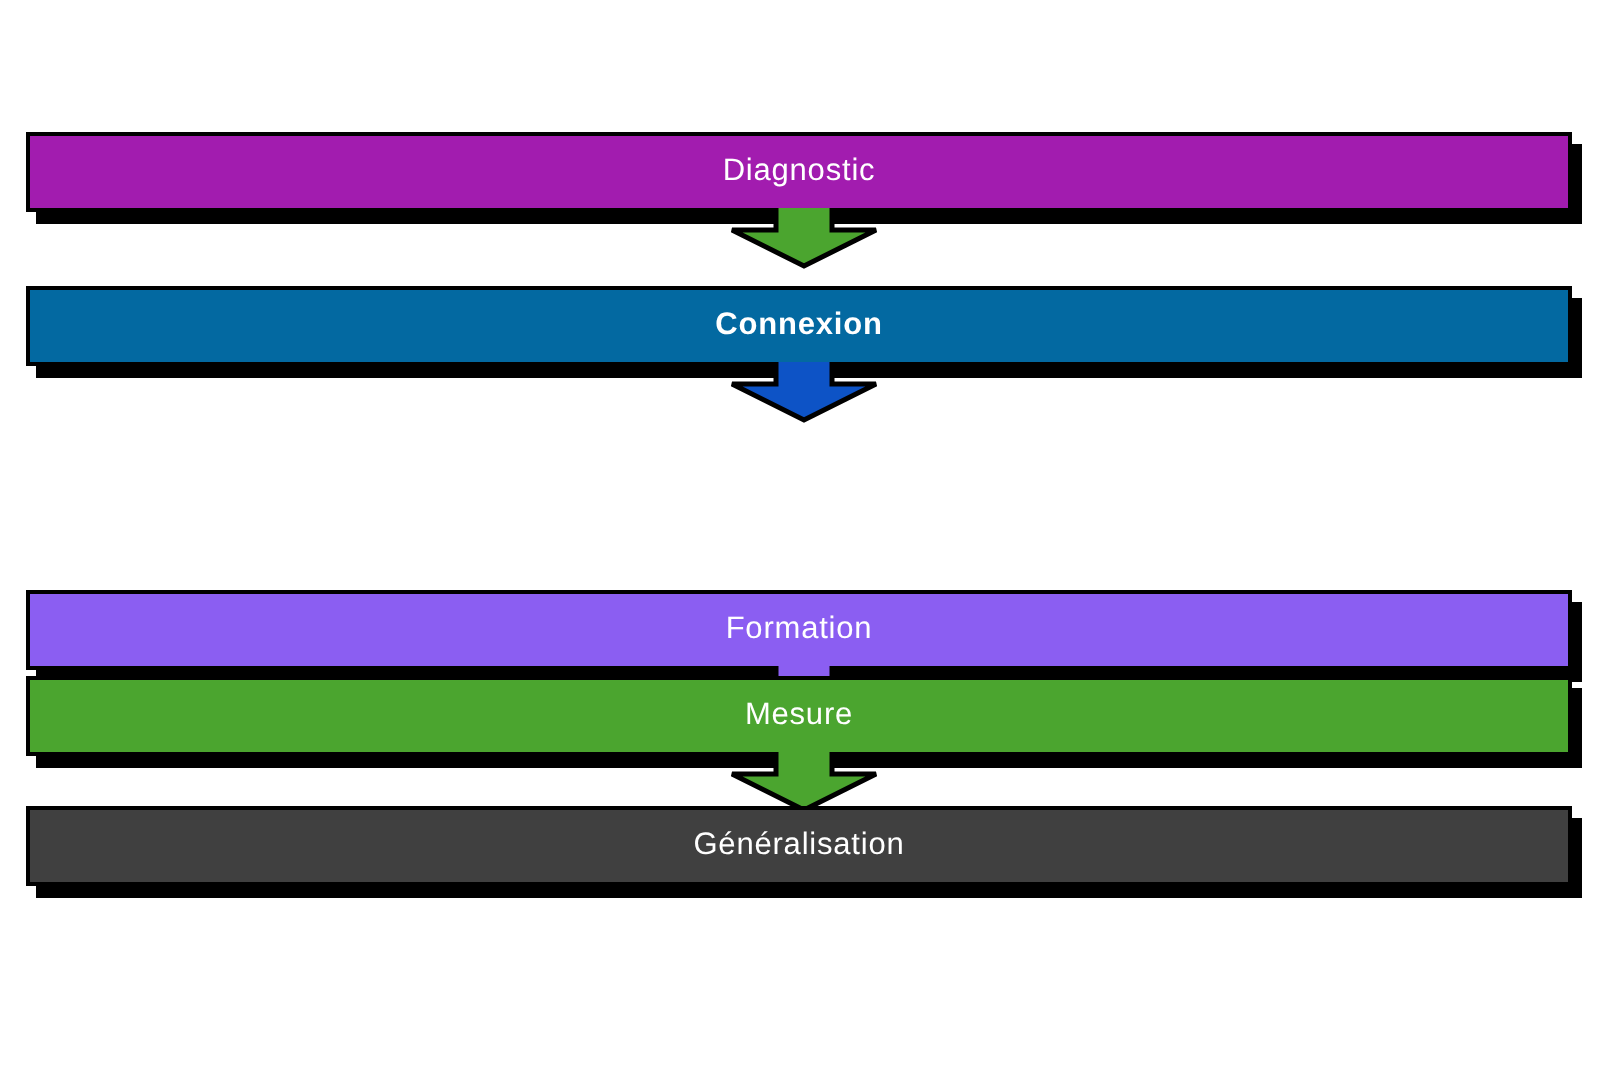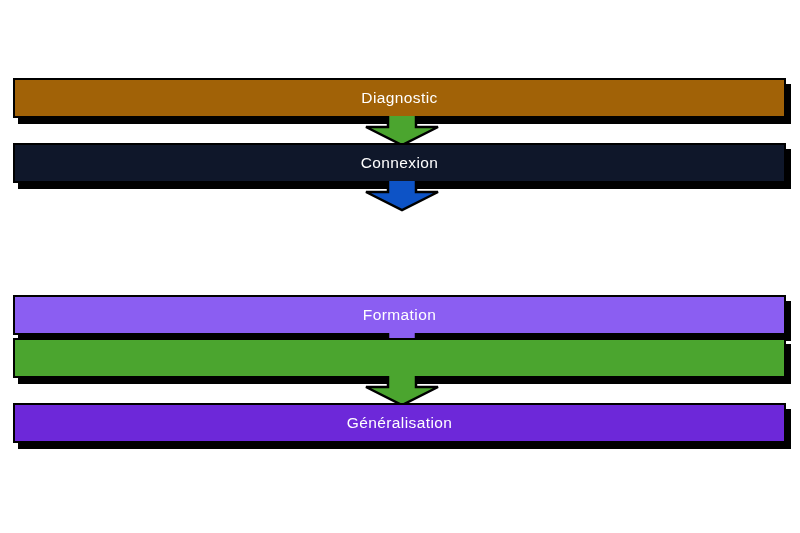--- a/index.html
+++ b/index.html
@@ -40,39 +40,40 @@
     top: 34px;
     width: 88px;
     height: 32px;
     overflow: visible;
   }
 </style>
 </head>
 <body>
 
 <div id="canvas">
-    <div class="row" style="top: 78px; background: #a16207;">
+    <div class="row" style="top: 66px; background: #a21caf;">
       <span class="step-label">Diagnostic</span>
       <svg class="arrow" viewBox="0 0 88 32">
         <path d="M30,2 V13 H8 L44,31 L80,13 H58 V2" fill="#4ba52f" stroke="#000000" stroke-width="2.5" stroke-linejoin="miter"></path>
       </svg>
     </div>
-    <div class="row" style="top: 143px; background: #0f172a;">
+    <div class="row" style="top: 143px; background: #0369a1; font-weight: bold;">
       <span class="step-label">Connexion</span>
       <svg class="arrow" viewBox="0 0 88 32">
         <path d="M30,2 V13 H8 L44,31 L80,13 H58 V2" fill="#0d53c6" stroke="#000000" stroke-width="2.5" stroke-linejoin="miter"></path>
       </svg>
     </div>
     <div class="row" style="top: 273px; background: rgb(139, 94, 242); margin-top: 22px;">
       <span class="step-label">Formation</span>
       <svg class="arrow" viewBox="0 0 88 32">
         <path d="M30,2 V13 H8 L44,31 L80,13 H58 V2" fill="#8b5ef2" stroke="#000000" stroke-width="2.5" stroke-linejoin="miter"></path>
       </svg>
     </div>
     <div class="row" style="top: 338px; background: rgb(75, 165, 47);">
+      <span class="step-label">Mesure</span>
       <svg class="arrow" viewBox="0 0 88 32">
         <path d="M30,2 V13 H8 L44,31 L80,13 H58 V2" fill="#4ba52f" stroke="#000000" stroke-width="2.5" stroke-linejoin="miter"></path>
       </svg>
     </div>
-    <div class="row" style="top: 403px; background: #6d28d9;">
+    <div class="row" style="top: 403px; background: #404040;">
       <span class="step-label">Généralisation</span>
     </div>
   </div>
 
 </body></html>

